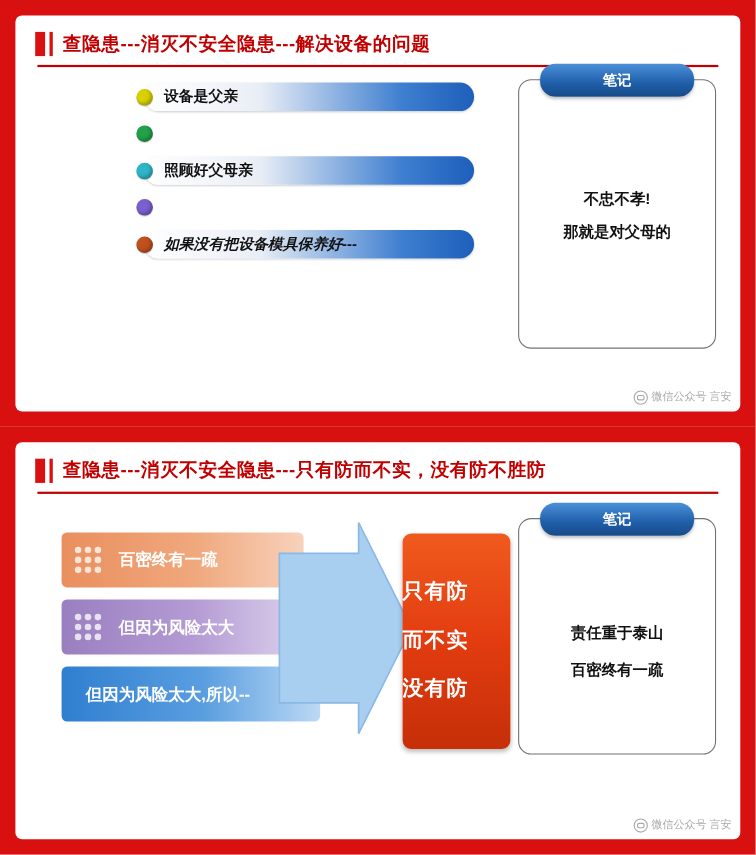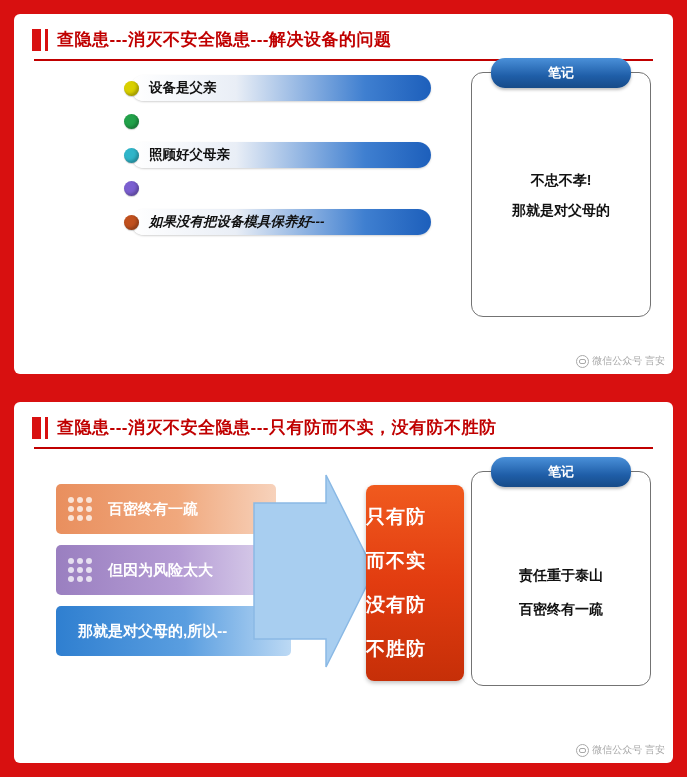--- a/index.html
+++ b/index.html
@@ -391,35 +391,34 @@
                 <i></i>
                 <i></i>
                 <i></i>
                 <i></i>
                 <i></i>
                 <i></i>
               </span>
             <span>但因为风险太大</span>
           </div>
           <div class="bar bar-3">
-            <span>那就是对父母的,所以--</span>
+            <span>但因为风险太大,所以--</span>
           </div>
         </div>
 
         <div class="arrow">
           <svg width="128" height="200" viewBox="0 0 128 200">
             <polygon points="4,32 76,32 76,4 124,100 76,196 76,168 4,168" fill="#a8cef0" stroke="#8ab9e5" stroke-width="1.5"></polygon>
           </svg>
         </div>
 
         <div class="red-box">
           <div class="red-line">只有防</div>
           <div class="red-line">而不实</div>
           <div class="red-line">没有防</div>
-          <div class="red-line">不胜防</div>
         </div>
 
         <div class="s2-note-wrap">
           <div class="note-box s2-note">
             <div class="note-tab">笔记</div>
             <div class="note-line">责任重于泰山</div>
             <div class="note-line">百密终有一疏</div>
           </div>
         </div>
 

